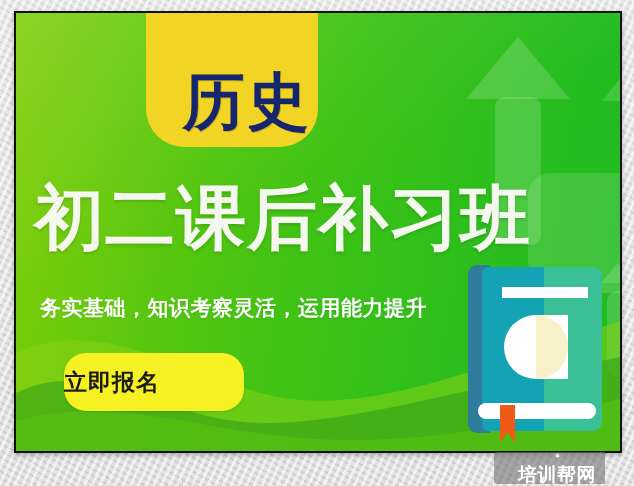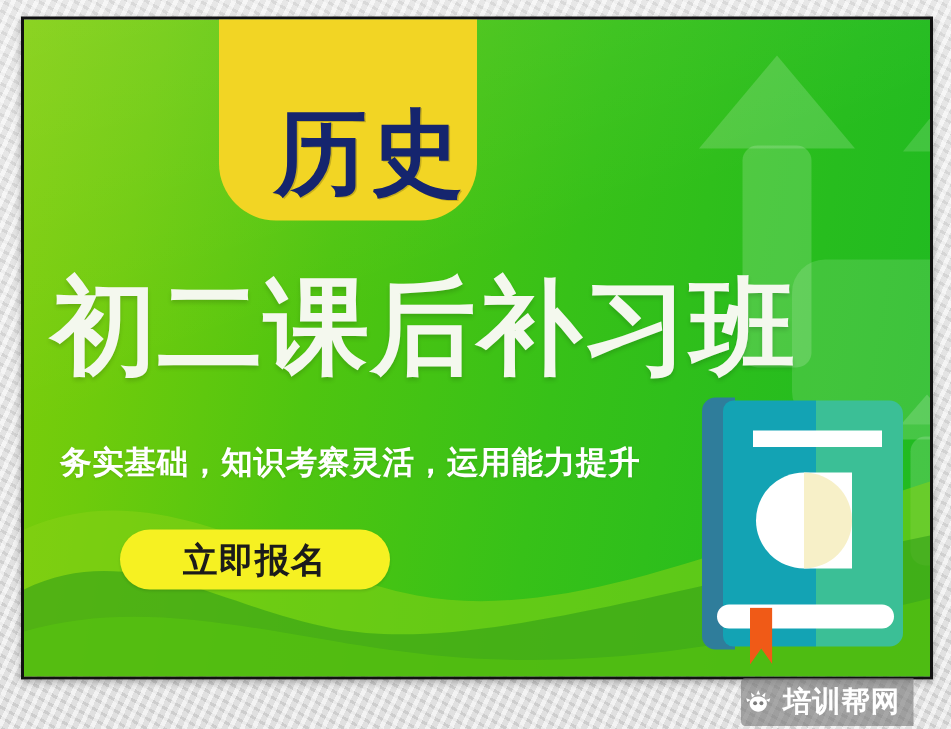--- a/index.html
+++ b/index.html
@@ -153,29 +153,28 @@
     font-weight: bold;
     color: #ffffff;
     letter-spacing: .5px;
     white-space: nowrap;
     text-shadow: 0 1px 2px rgba(0,0,0,.10);
   }
 
   
   #cta-button {
     position: absolute;
-    left: 64px;
+    left: 48px;
     top: 340px;
     width: 180px;
-    height: 40px;
+    height: 58px;
     background: #f6f122;
     border-radius: 22px;
     display: flex;
     align-items: center;
-    justify-content: center;
     cursor: pointer;
     box-shadow: 0 1px 2px rgba(0,0,0,.12);
   }
   #cta-button .txt {
     font-family: "DejaVu Sans", "Liberation Sans", sans-serif;
     font-size: 23px;
     font-weight: bold;
     color: #1b1b1b;
     letter-spacing: 1px;
   }
@@ -235,26 +234,27 @@
     background: #f05a17;
     clip-path: polygon(0 0, 100% 0, 100% 100%, 50% 72%, 0 100%);
   }
 
   
   #watermark {
     position: absolute;
     left: 494px;
     top: 452px;
     height: 32px;
-    padding: 0 9px 0 1px;
+    padding: 0 9px 0 24px;
     display: flex;
     align-items: center;
     gap: 6px;
     background: rgba(120,120,120,.62);
     border-radius: 3px 0 0 3px;
+    flex-direction: column;
   }
   #watermark .wm-text {
     font-family: "DejaVu Sans", "Liberation Sans", sans-serif;
     font-size: 19px;
     font-weight: bold;
     color: #ffffff;
     letter-spacing: .5px;
     line-height: 1;
   }
   .wm-icon { width: 21px; height: 21px; display:block; }

